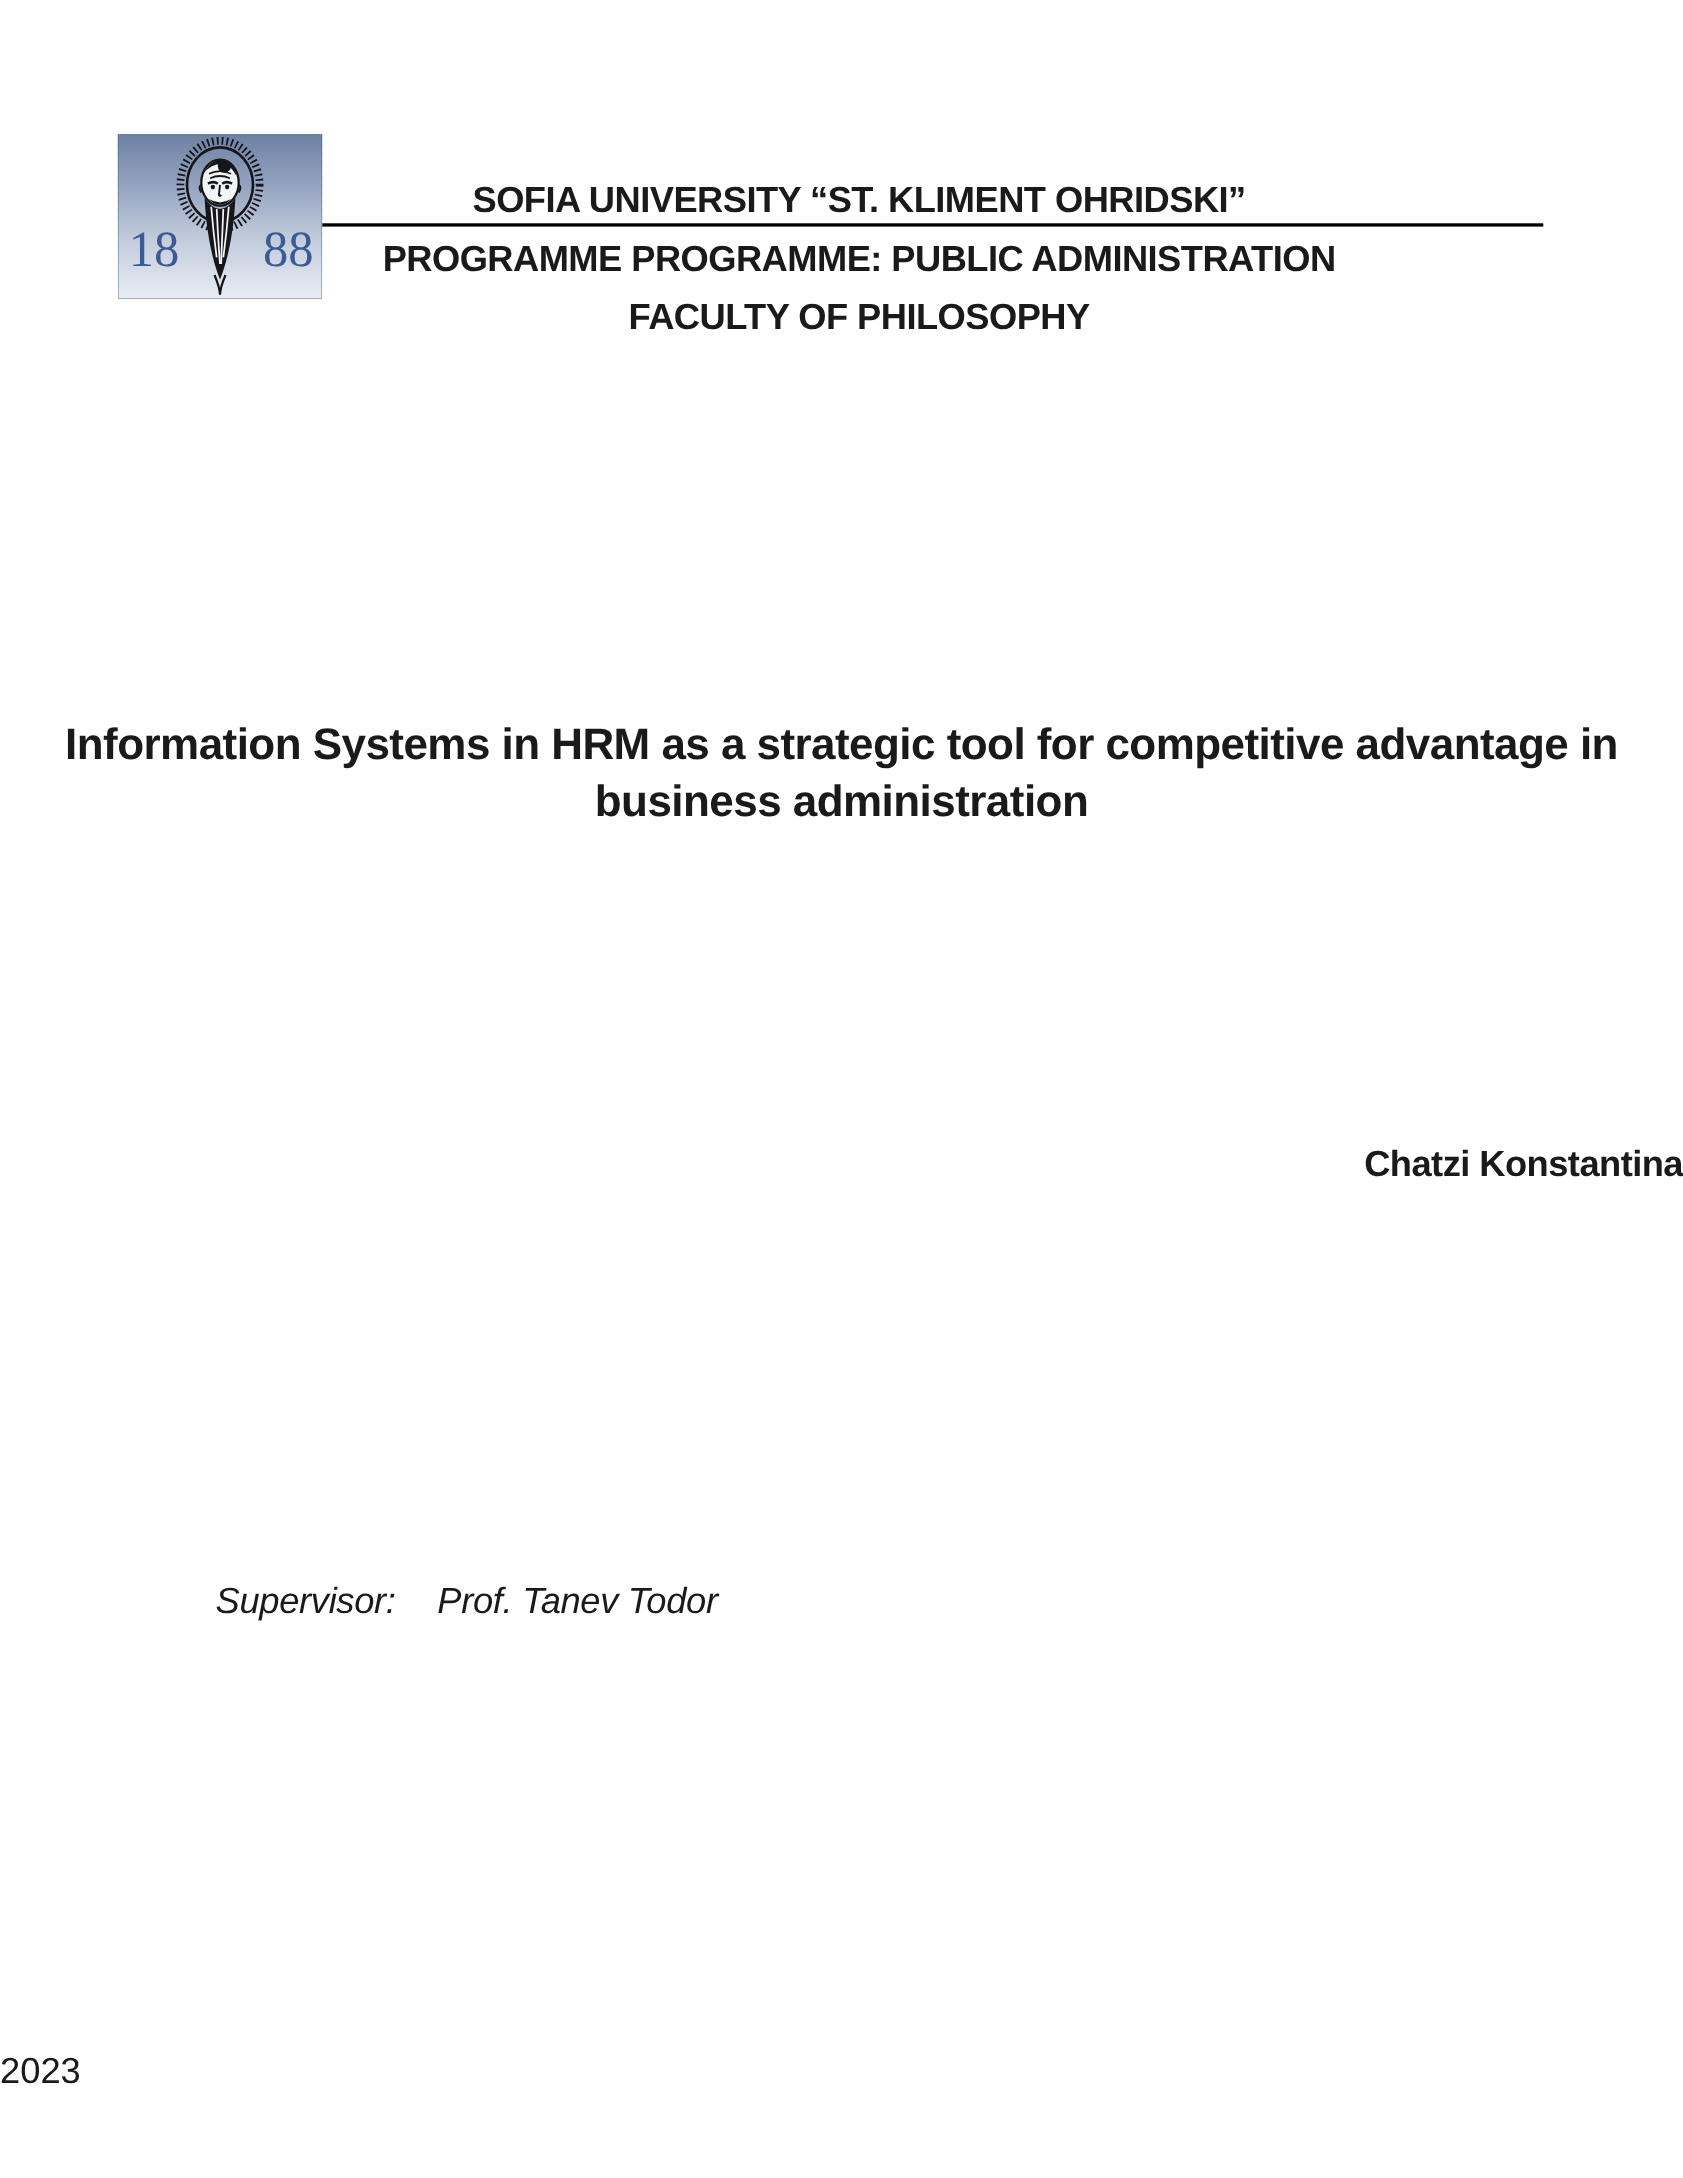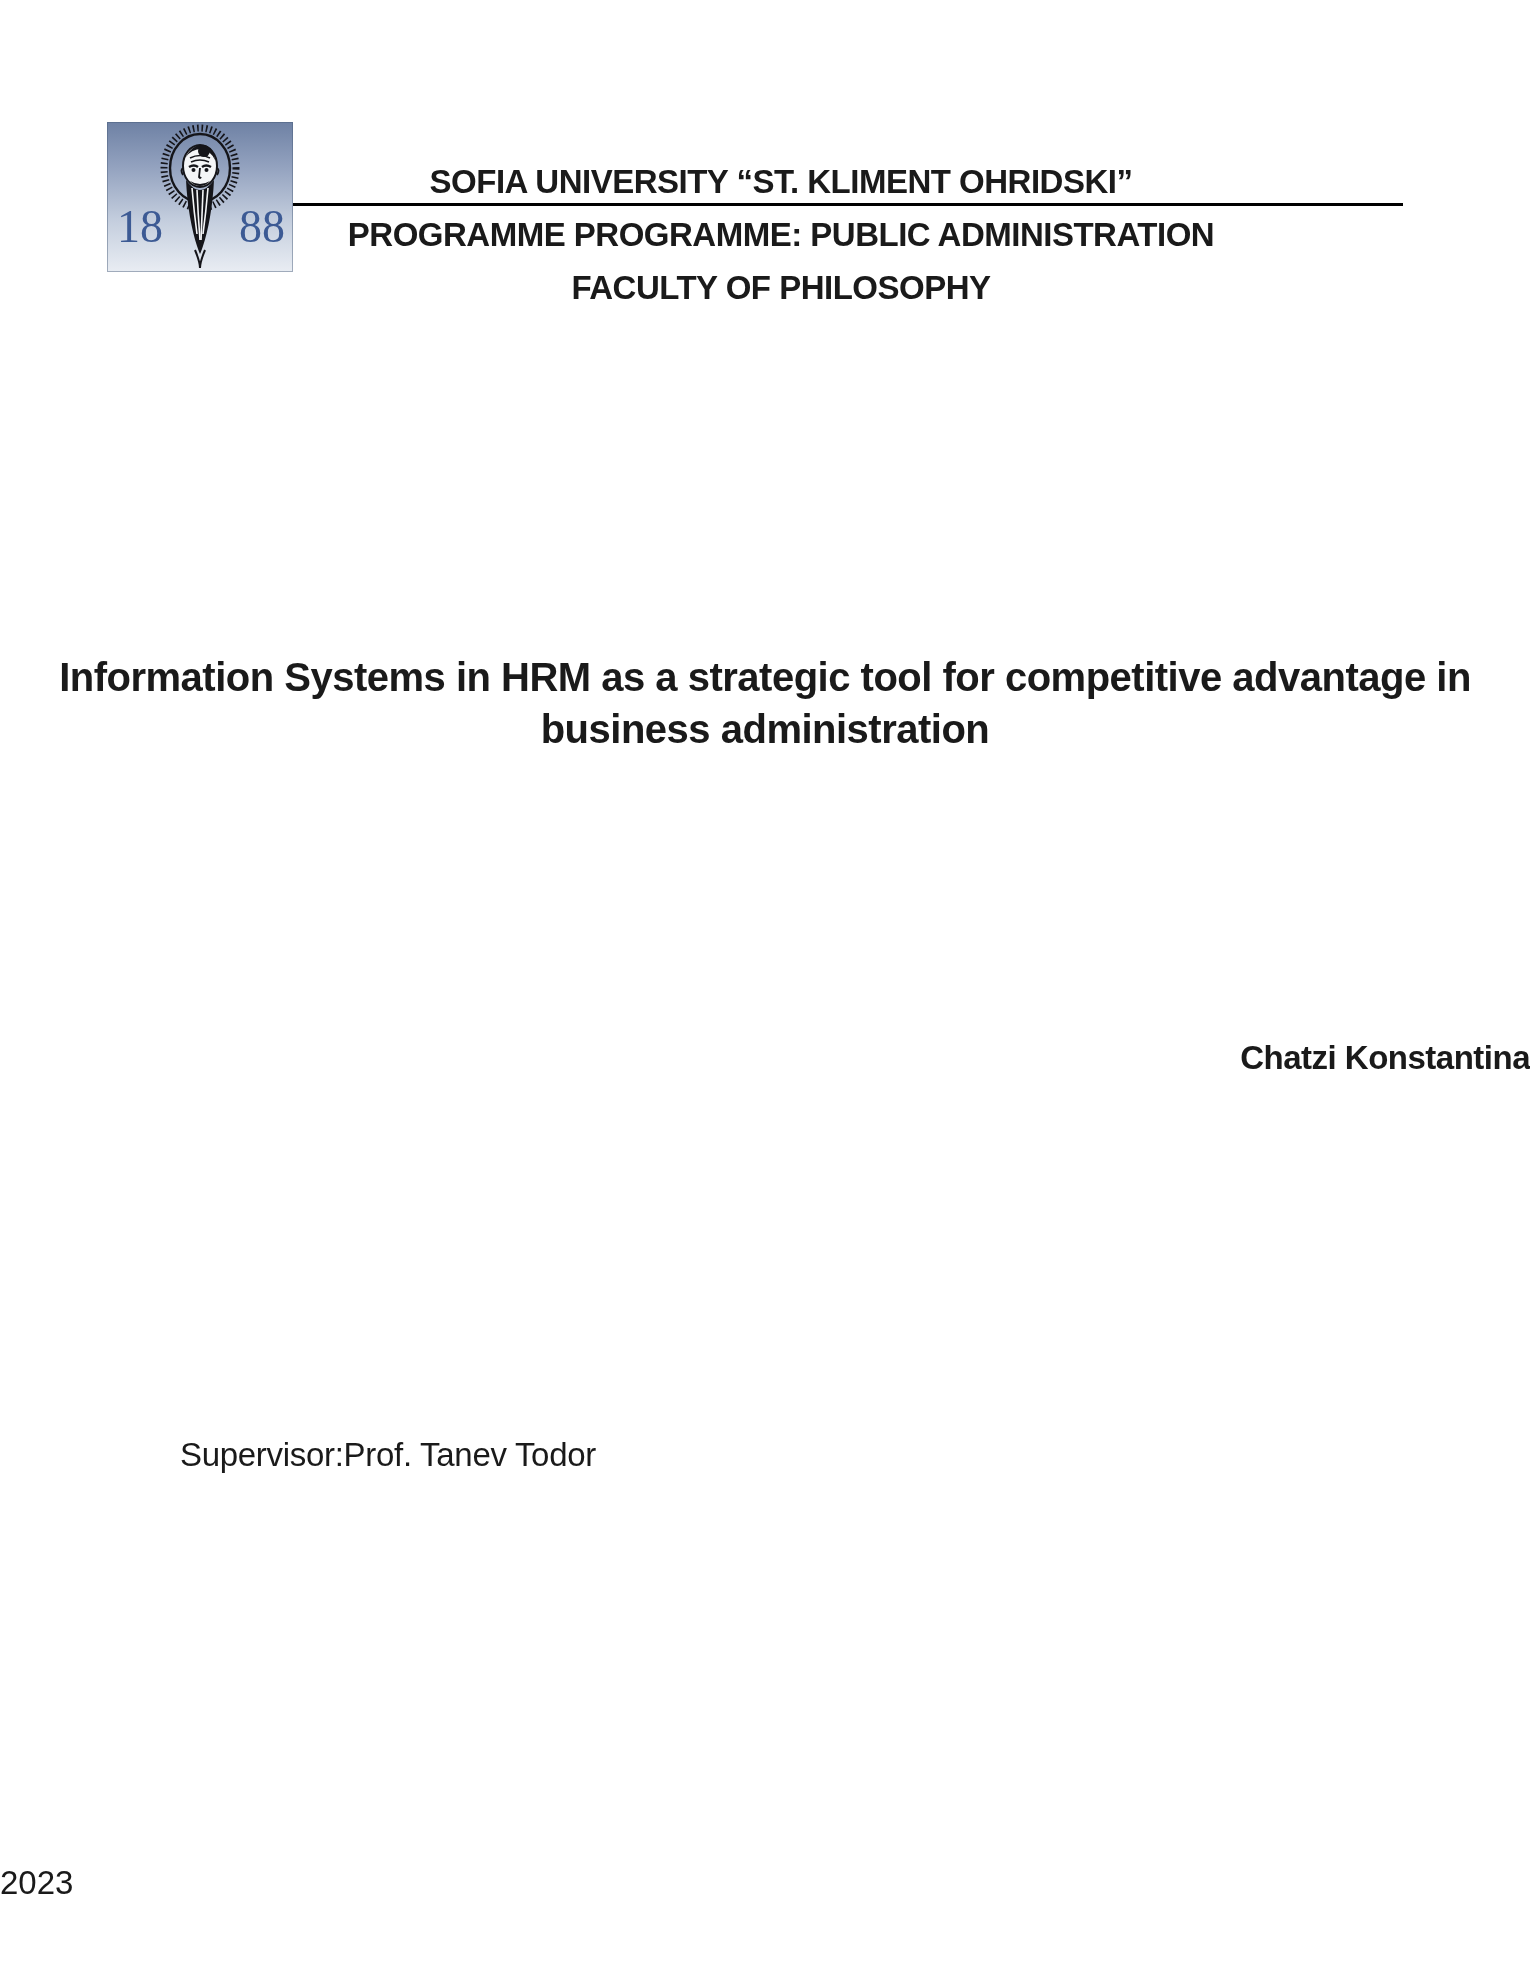--- a/index.html
+++ b/index.html
@@ -91,26 +91,28 @@
     font-size: 33px;
     font-weight: 700;
     line-height: 52px;
     letter-spacing: -0.5px;
   }
 
   
   .supervisor-row {
     position: absolute;
     top: 1429px;
-    left: 180px;
+    left: 196px;
     display: flex;
+    gap: 38px;
     font-size: 33px;
     font-weight: 400;
     line-height: 52px;
     letter-spacing: -0.3px;
+    font-style: italic;
   }
 
   
   .year-block {
     position: absolute;
     top: 1857px;
     left: 0;
     width: 100%;
     font-size: 33px;
     font-weight: 400;

